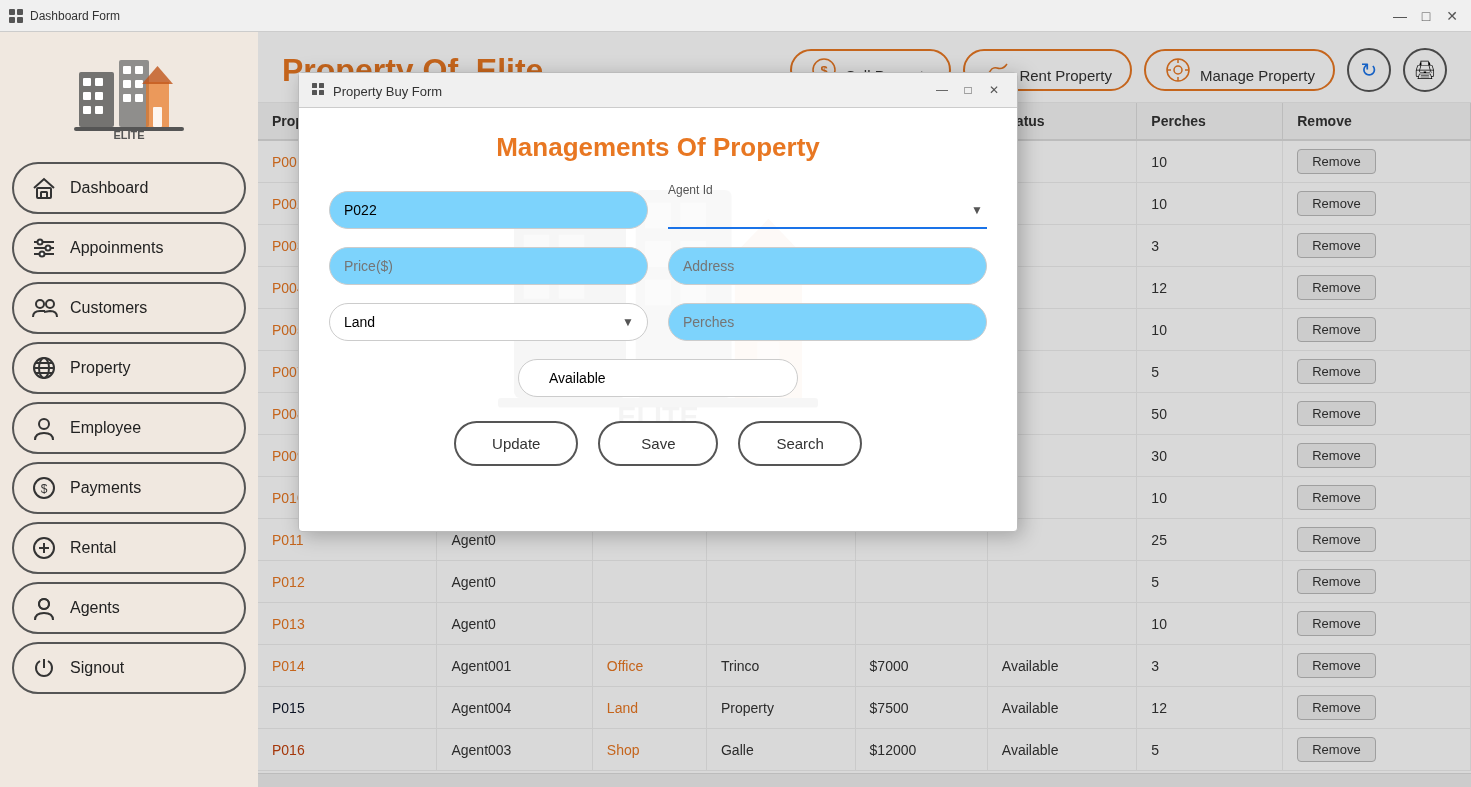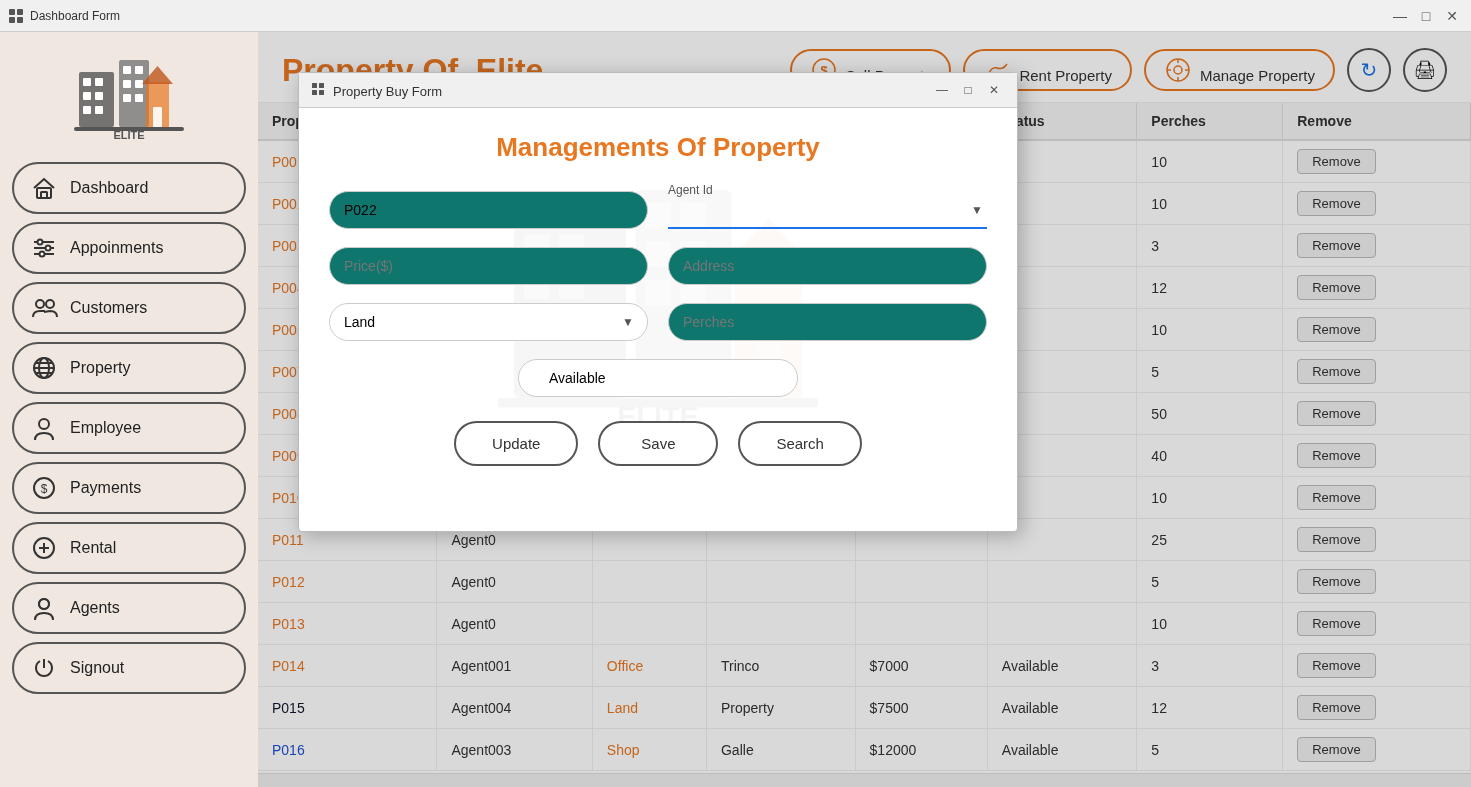--- a/index.html
+++ b/index.html
@@ -218,21 +218,21 @@
       flex: 1;
       position: relative;
     }
     .form-input {
       width: 100%;
       padding: 10px 14px;
       border: 1.5px solid #ccc;
       border-radius: 30px;
       font-size: 14px;
       outline: none;
-      background: #0f766e;
+      background: #7dd3fc;
     }
 
     .form-select {
       width: 100%;
       padding: 10px 14px;
       border: 1.5px solid #ccc;
       border-radius: 30px;
       font-size: 14px;
       outline: none;
       background: #fff;
@@ -613,21 +613,21 @@
         <button class="remove-btn">Remove</button>
       </td>
     </tr>
             <tr>
       <td style="color:#e87722;">P009</td>
       <td>Agent0</td>
       <td></td>
       <td></td>
       <td></td>
       <td></td>
-      <td>40</td>
+      <td>30</td>
       <td>
         <button class="remove-btn">Remove</button>
       </td>
     </tr>
             <tr>
       <td style="color:#e87722;">P010</td>
       <td>Agent0</td>
       <td></td>
       <td></td>
       <td></td>
@@ -691,21 +691,21 @@
       <td class="type-colored">Land</td>
       <td>Property</td>
       <td>$7500</td>
       <td>Available</td>
       <td>12</td>
       <td>
         <button class="remove-btn">Remove</button>
       </td>
     </tr>
             <tr>
-      <td style="color:#1d4ed8;">P016</td>
+      <td style="color:#c2410c;">P016</td>
       <td>Agent003</td>
       <td class="type-colored">Shop</td>
       <td>Galle</td>
       <td>$12000</td>
       <td>Available</td>
       <td>5</td>
       <td>
         <button class="remove-btn">Remove</button>
       </td>
     </tr>

